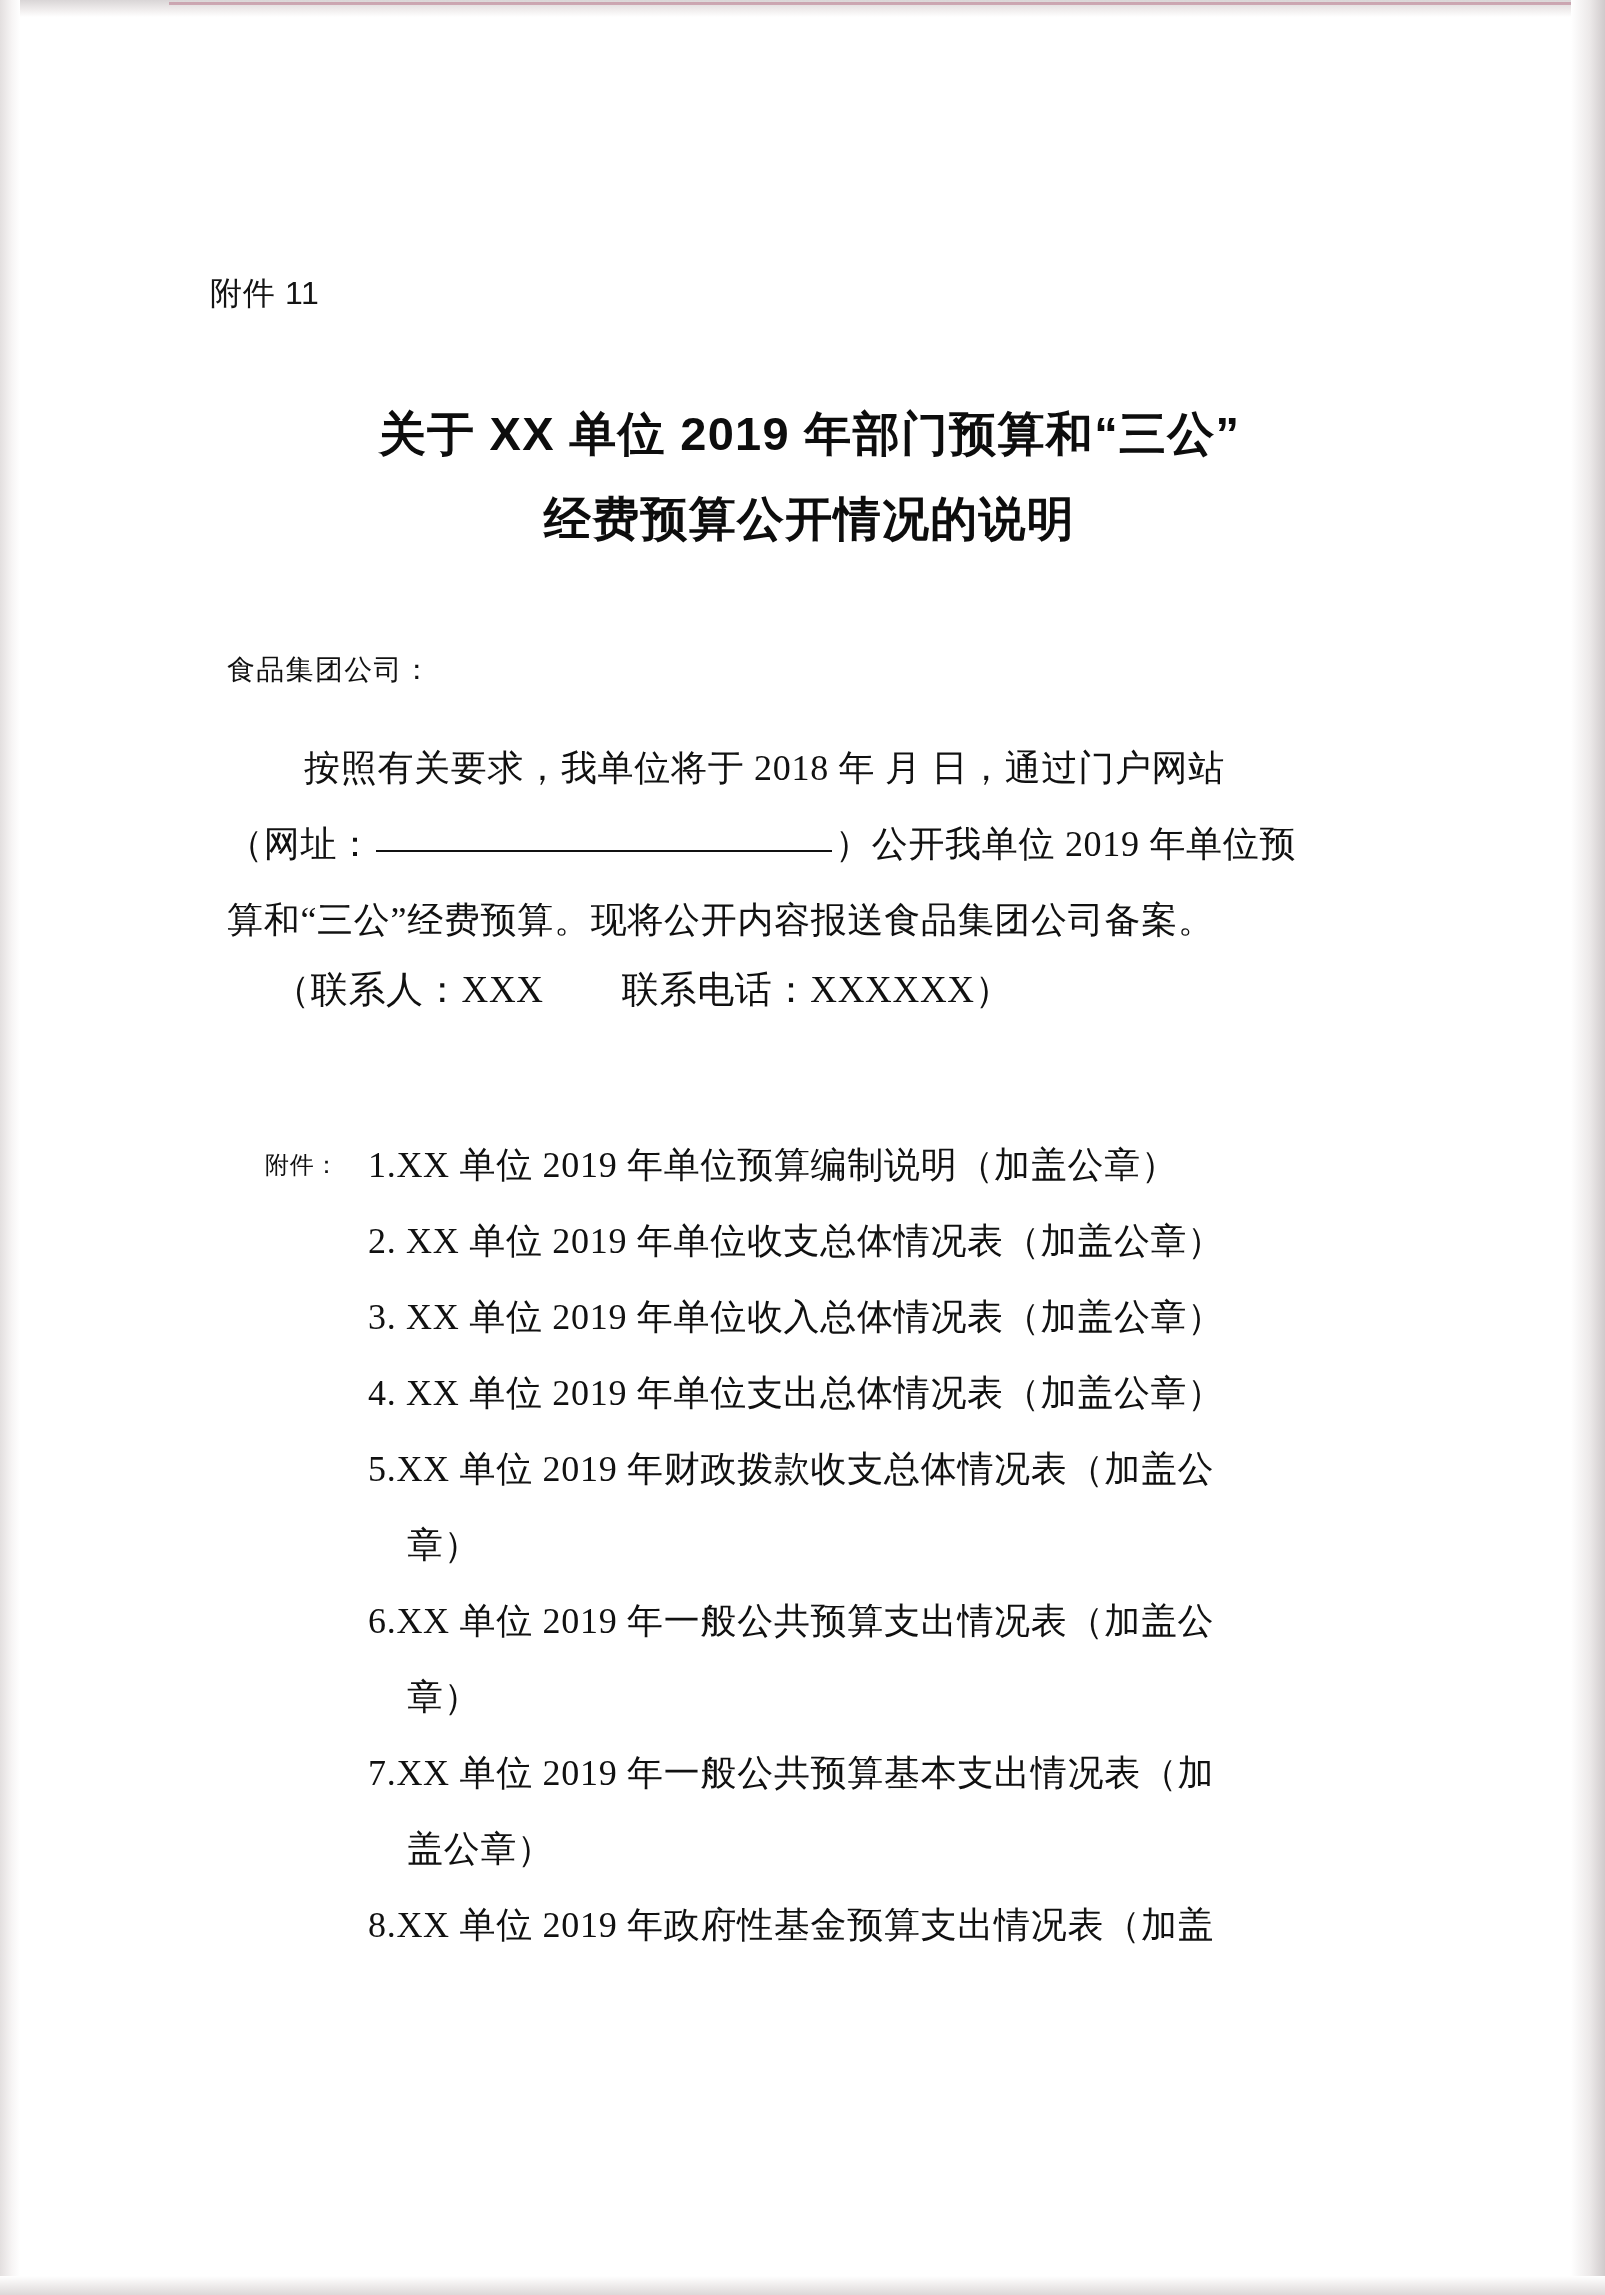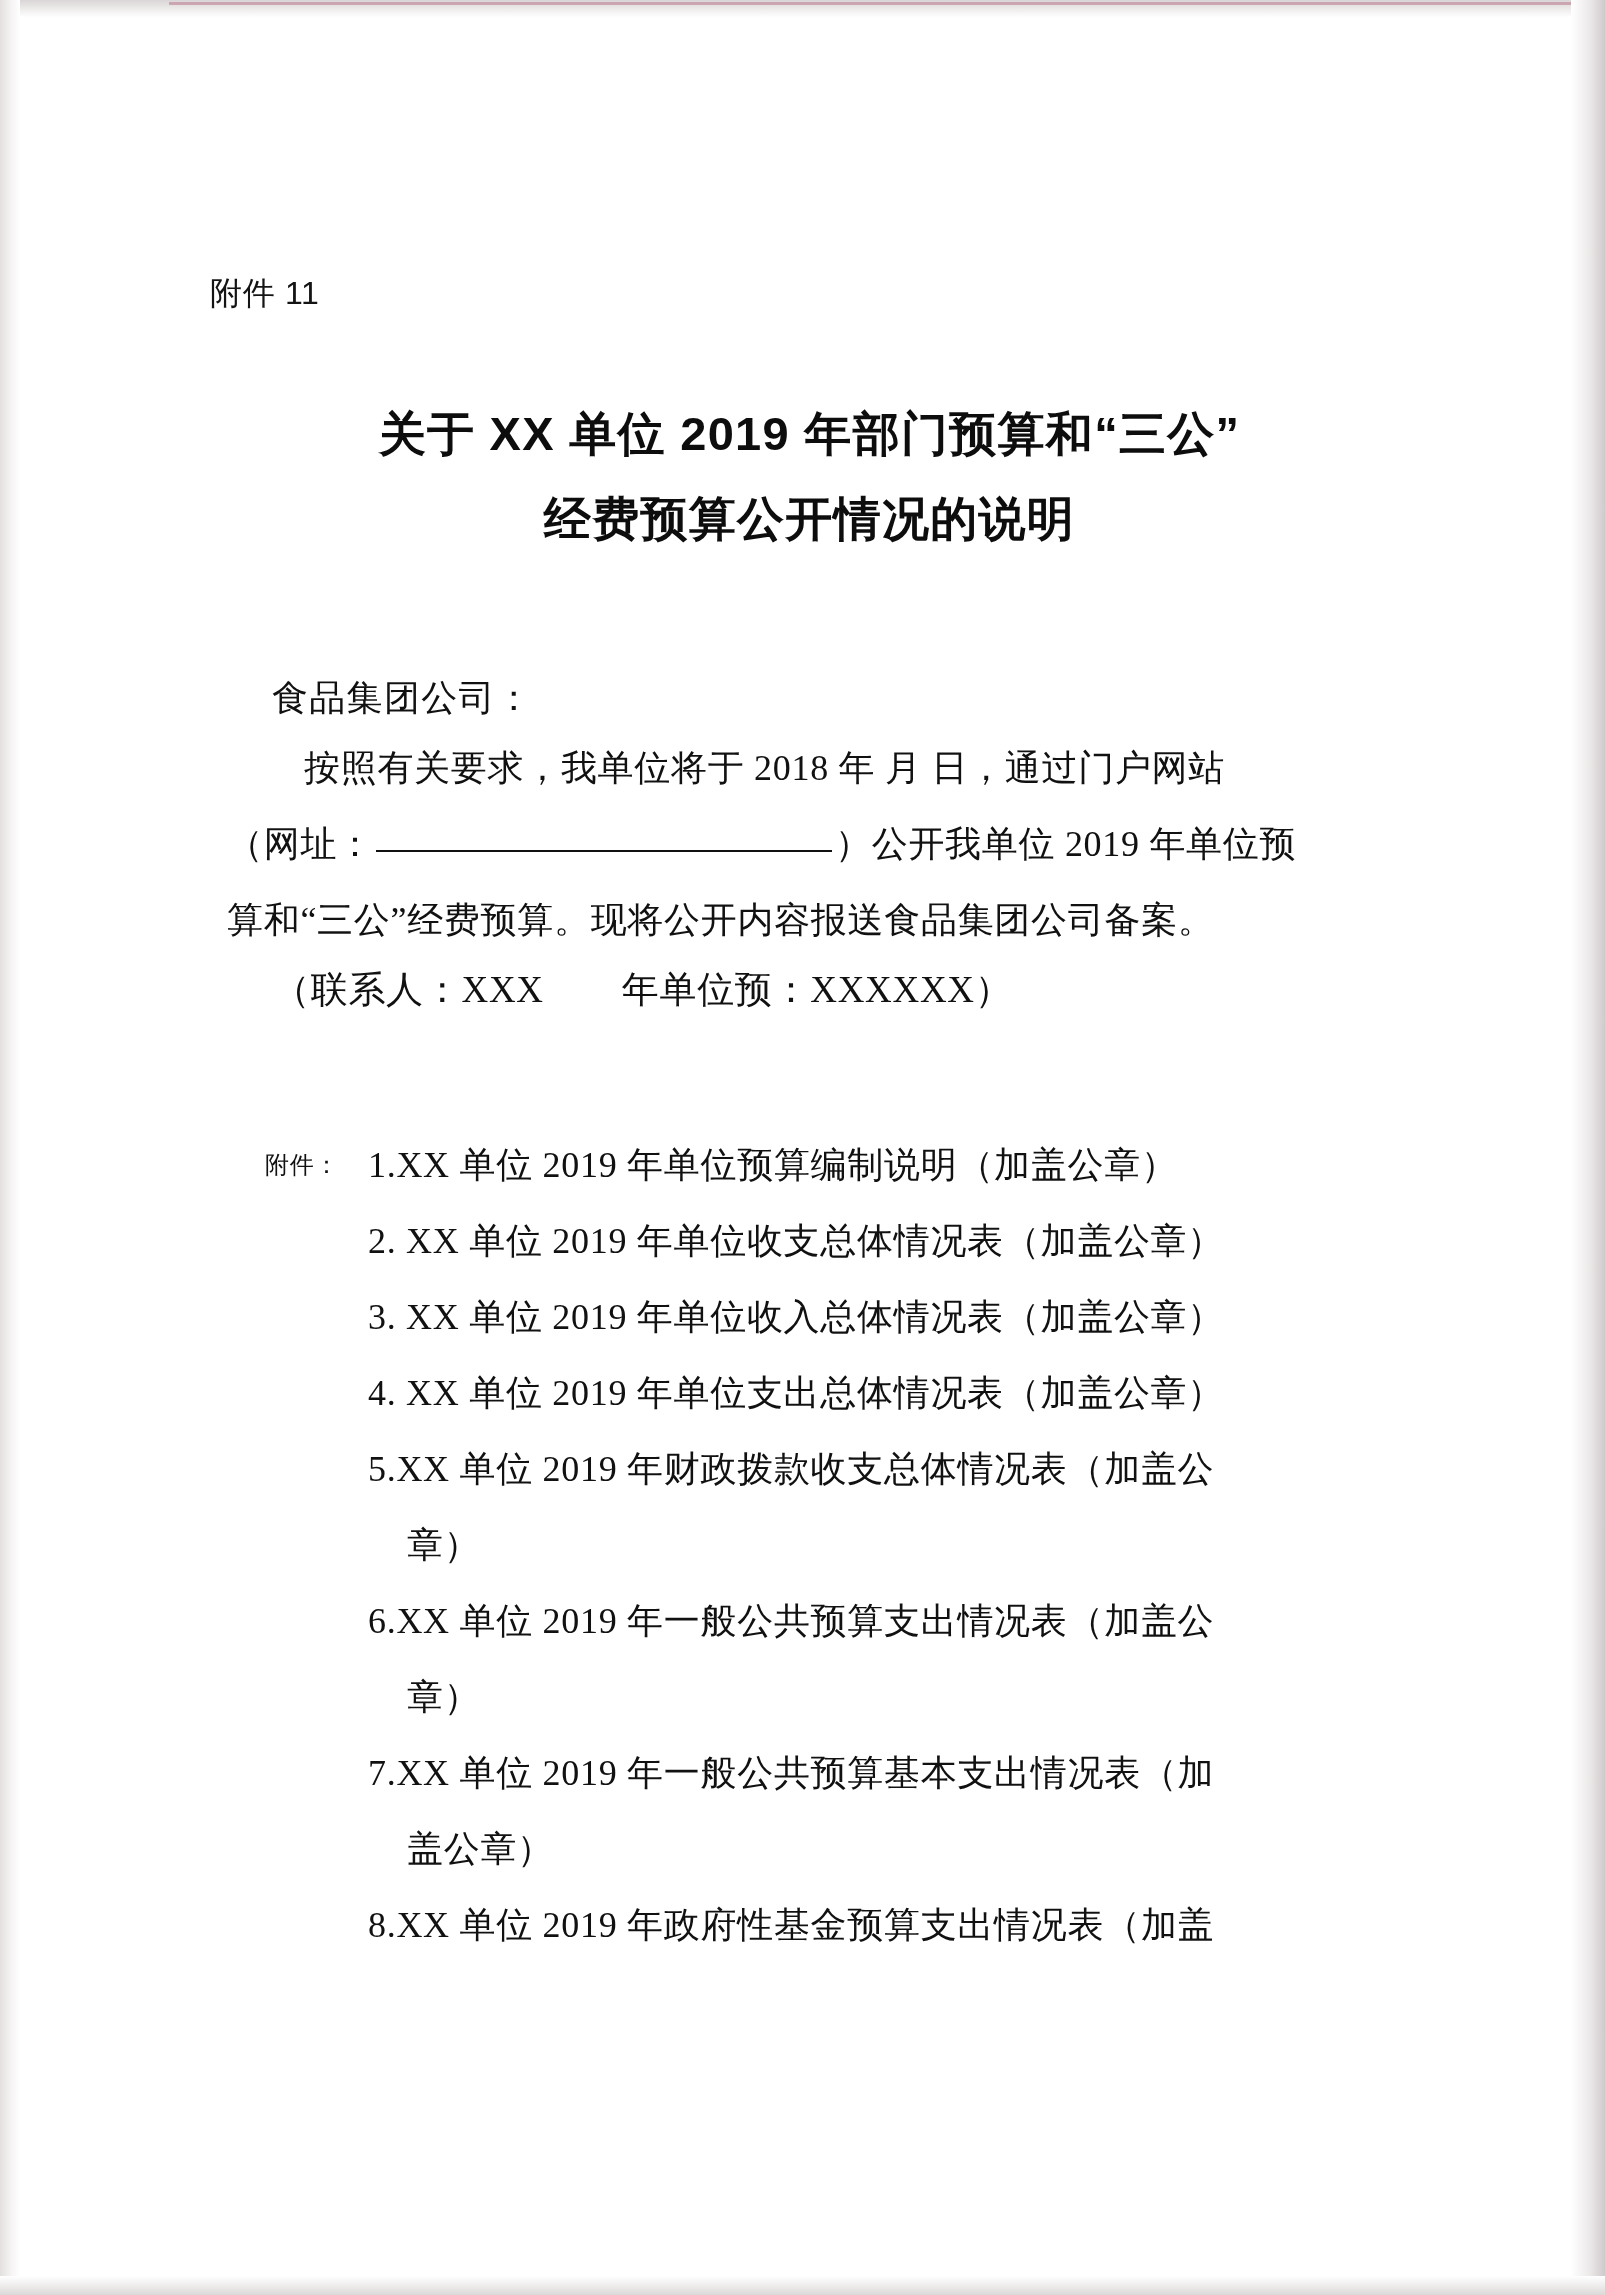--- a/index.html
+++ b/index.html
@@ -81,24 +81,23 @@
     font-size: 47px;
     line-height: 85px;
     letter-spacing: 1.3px;
     color: #0d0d0d;
   }
   .doc-title .line2 { display: block; }
 
   .salutation {
     position: absolute;
     left: 227px;
-    top: 674px;
-    font-size: 36px;
+    top: 651px;
+    font-size: 28px;
     letter-spacing: 1.3px;
-    margin-left: 45px;
   }
 
   .body-block {
     position: absolute;
     left: 227px;
     top: 730px;
     width: 1173px;
     font-size: 36px;
     line-height: 76px;
     letter-spacing: 0.7px;
@@ -178,21 +177,21 @@
 
     <div class="salutation">食品集团公司：</div>
 
     <div class="body-block">
       <span class="indent2"></span><span>按照有关要求，我单位将于 2018 年  月   日，通过门户网站</span><br>
       <span>（网址：</span><span class="blank-line"></span><span>）公开我单位 2019 年单位预</span><br>
       <span>算和“三公”经费预算。现将公开内容报送食品集团公司备案。</span>
     </div>
 
     <div class="contact-line">
-      <span class="sp-md"></span><span>（联系人：</span><span>XXX</span><span class="gap"></span><span>年单位预：</span><span>XXXXXX）</span>
+      <span class="sp-md"></span><span>（联系人：</span><span>XXX</span><span class="gap"></span><span>联系电话：</span><span>XXXXXX）</span>
     </div>
 
     <div class="attach-list">
       <span class="attach-label" style="left:38px;">附件：</span>
       <ul class="attach-items">
         <li class="first">
             <span class="txt">1.XX 单位 2019 年单位预算编制说明（加盖公章）</span>
           </li>
         <li>
             <span class="txt">2. XX 单位 2019 年单位收支总体情况表（加盖公章）</span>

